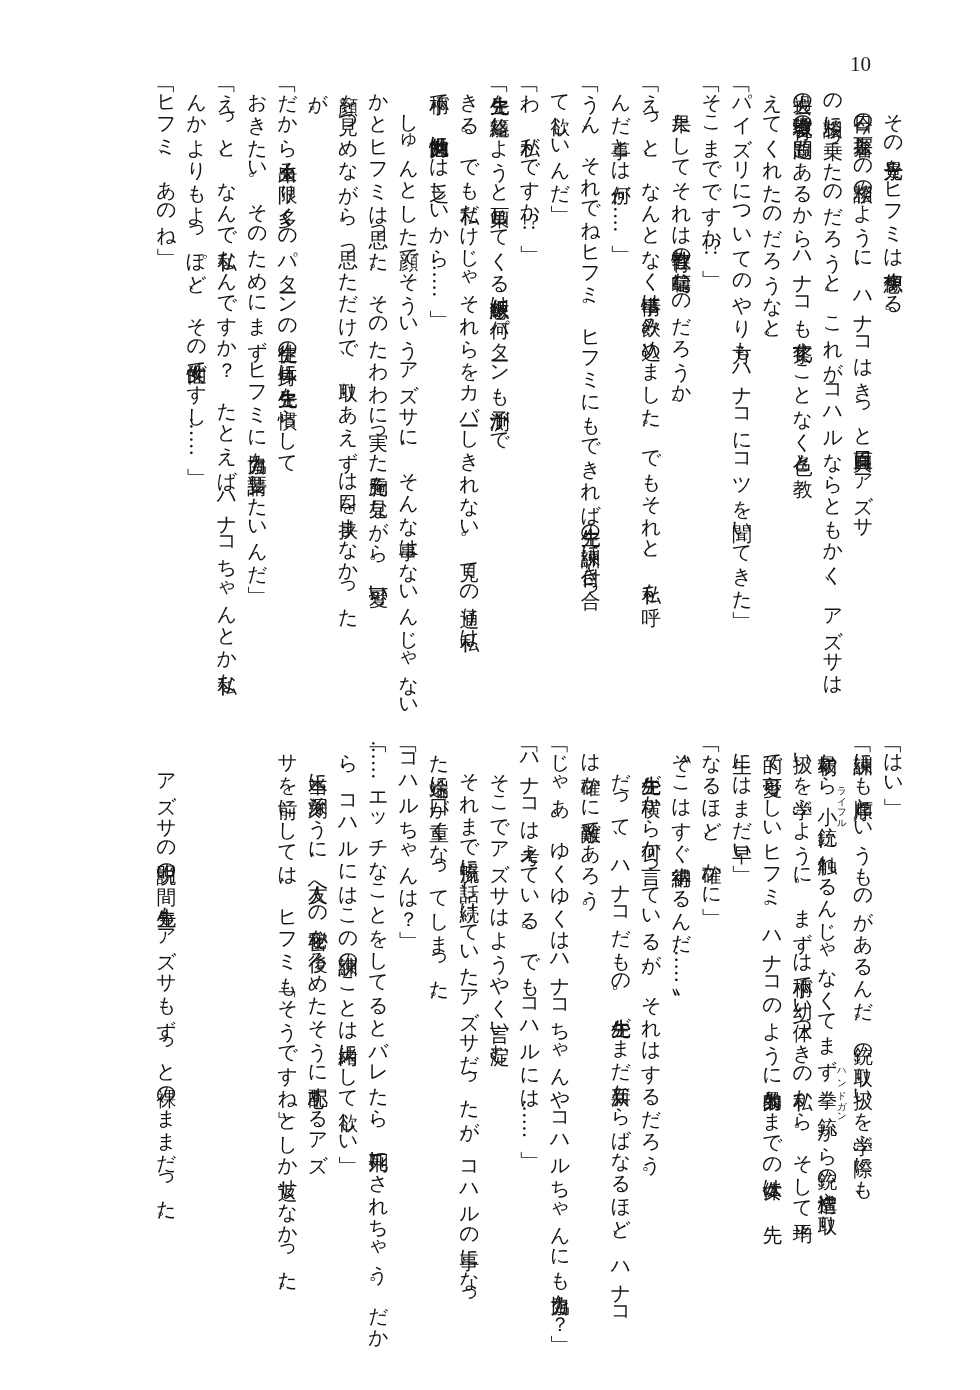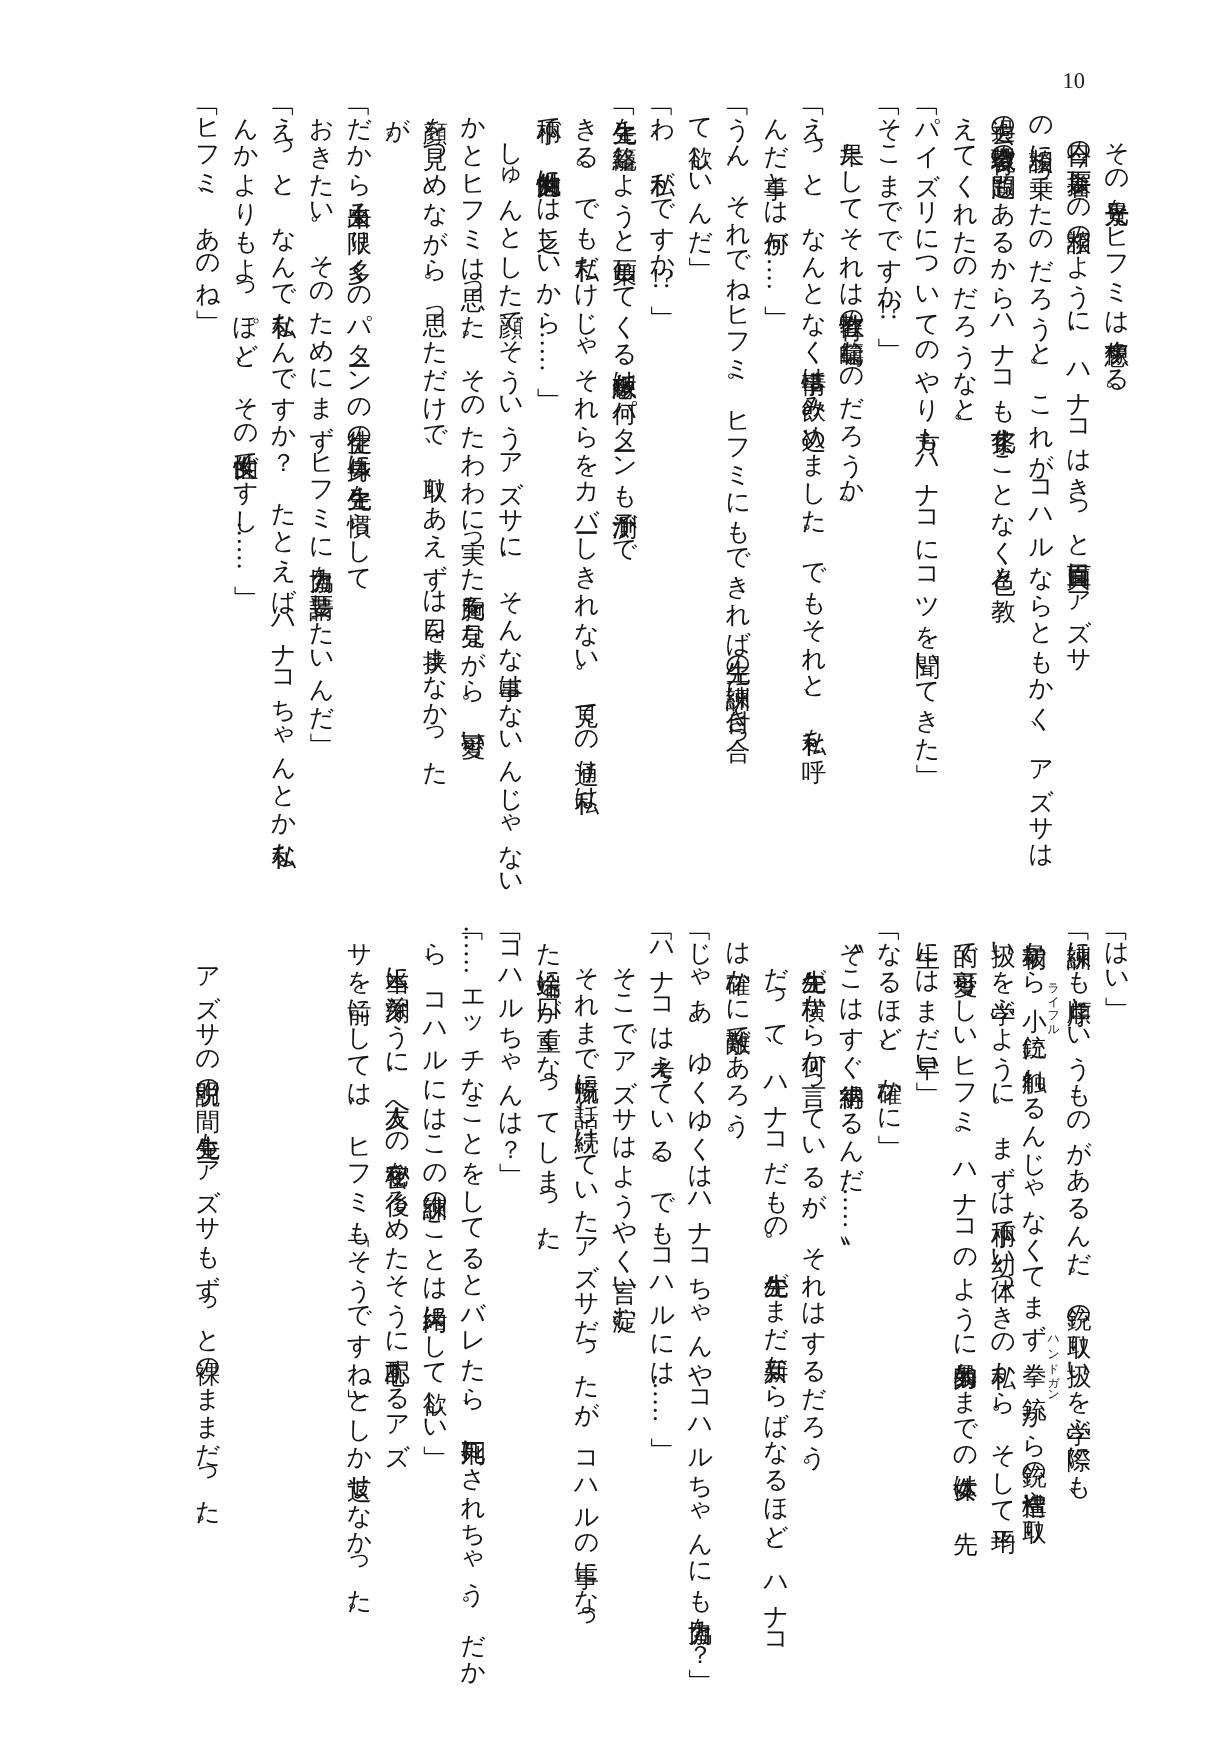--- a/index.html
+++ b/index.html
@@ -12,21 +12,21 @@
     height: 1390px;
     position: relative;
     overflow: hidden;
     color: #151515;
     font-family: "DejaVu Serif", "Liberation Serif", serif;
   }
   .page-number {
     position: absolute;
     left: 850px;
     top: 55px;
-    font-size: 18px;
+    font-size: 21px;
     line-height: 18px;
     font-family: "Liberation Serif", "DejaVu Serif", serif;
     color: #1a1a1a;
   }
   .block {
     position: absolute;
     left: 150px;
     width: 758px;
     height: 600px;
     writing-mode: vertical-rl;

